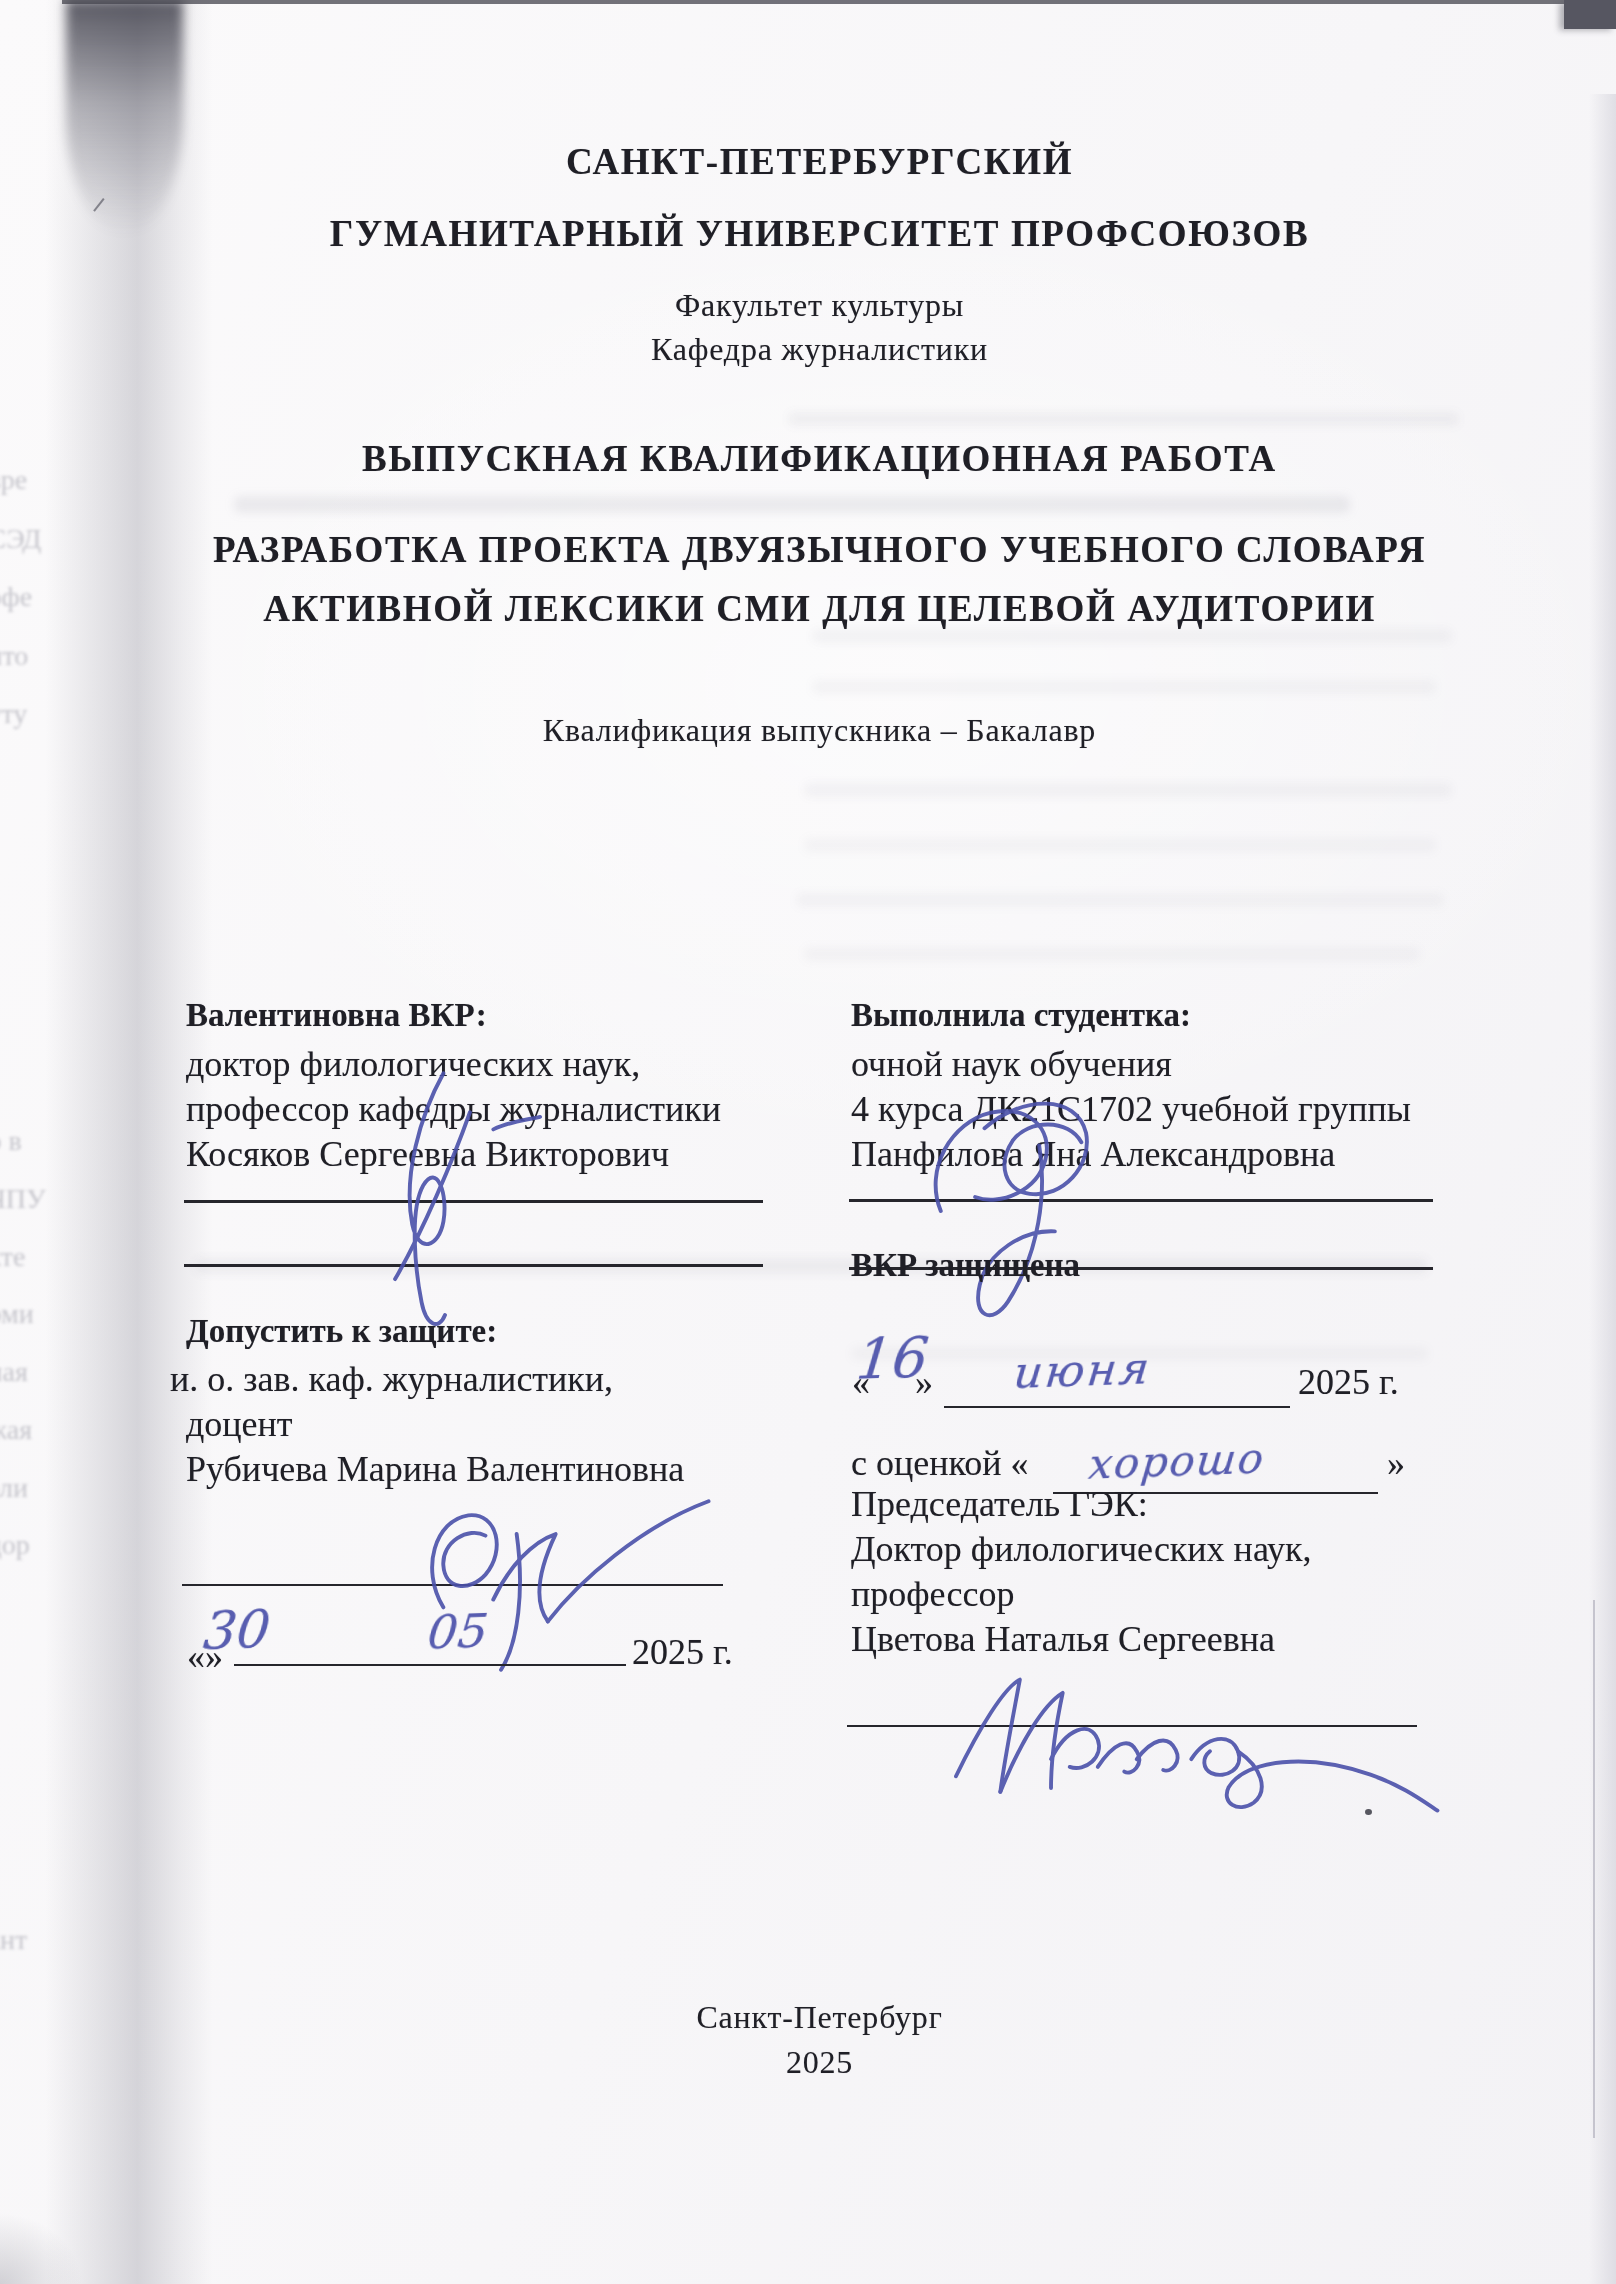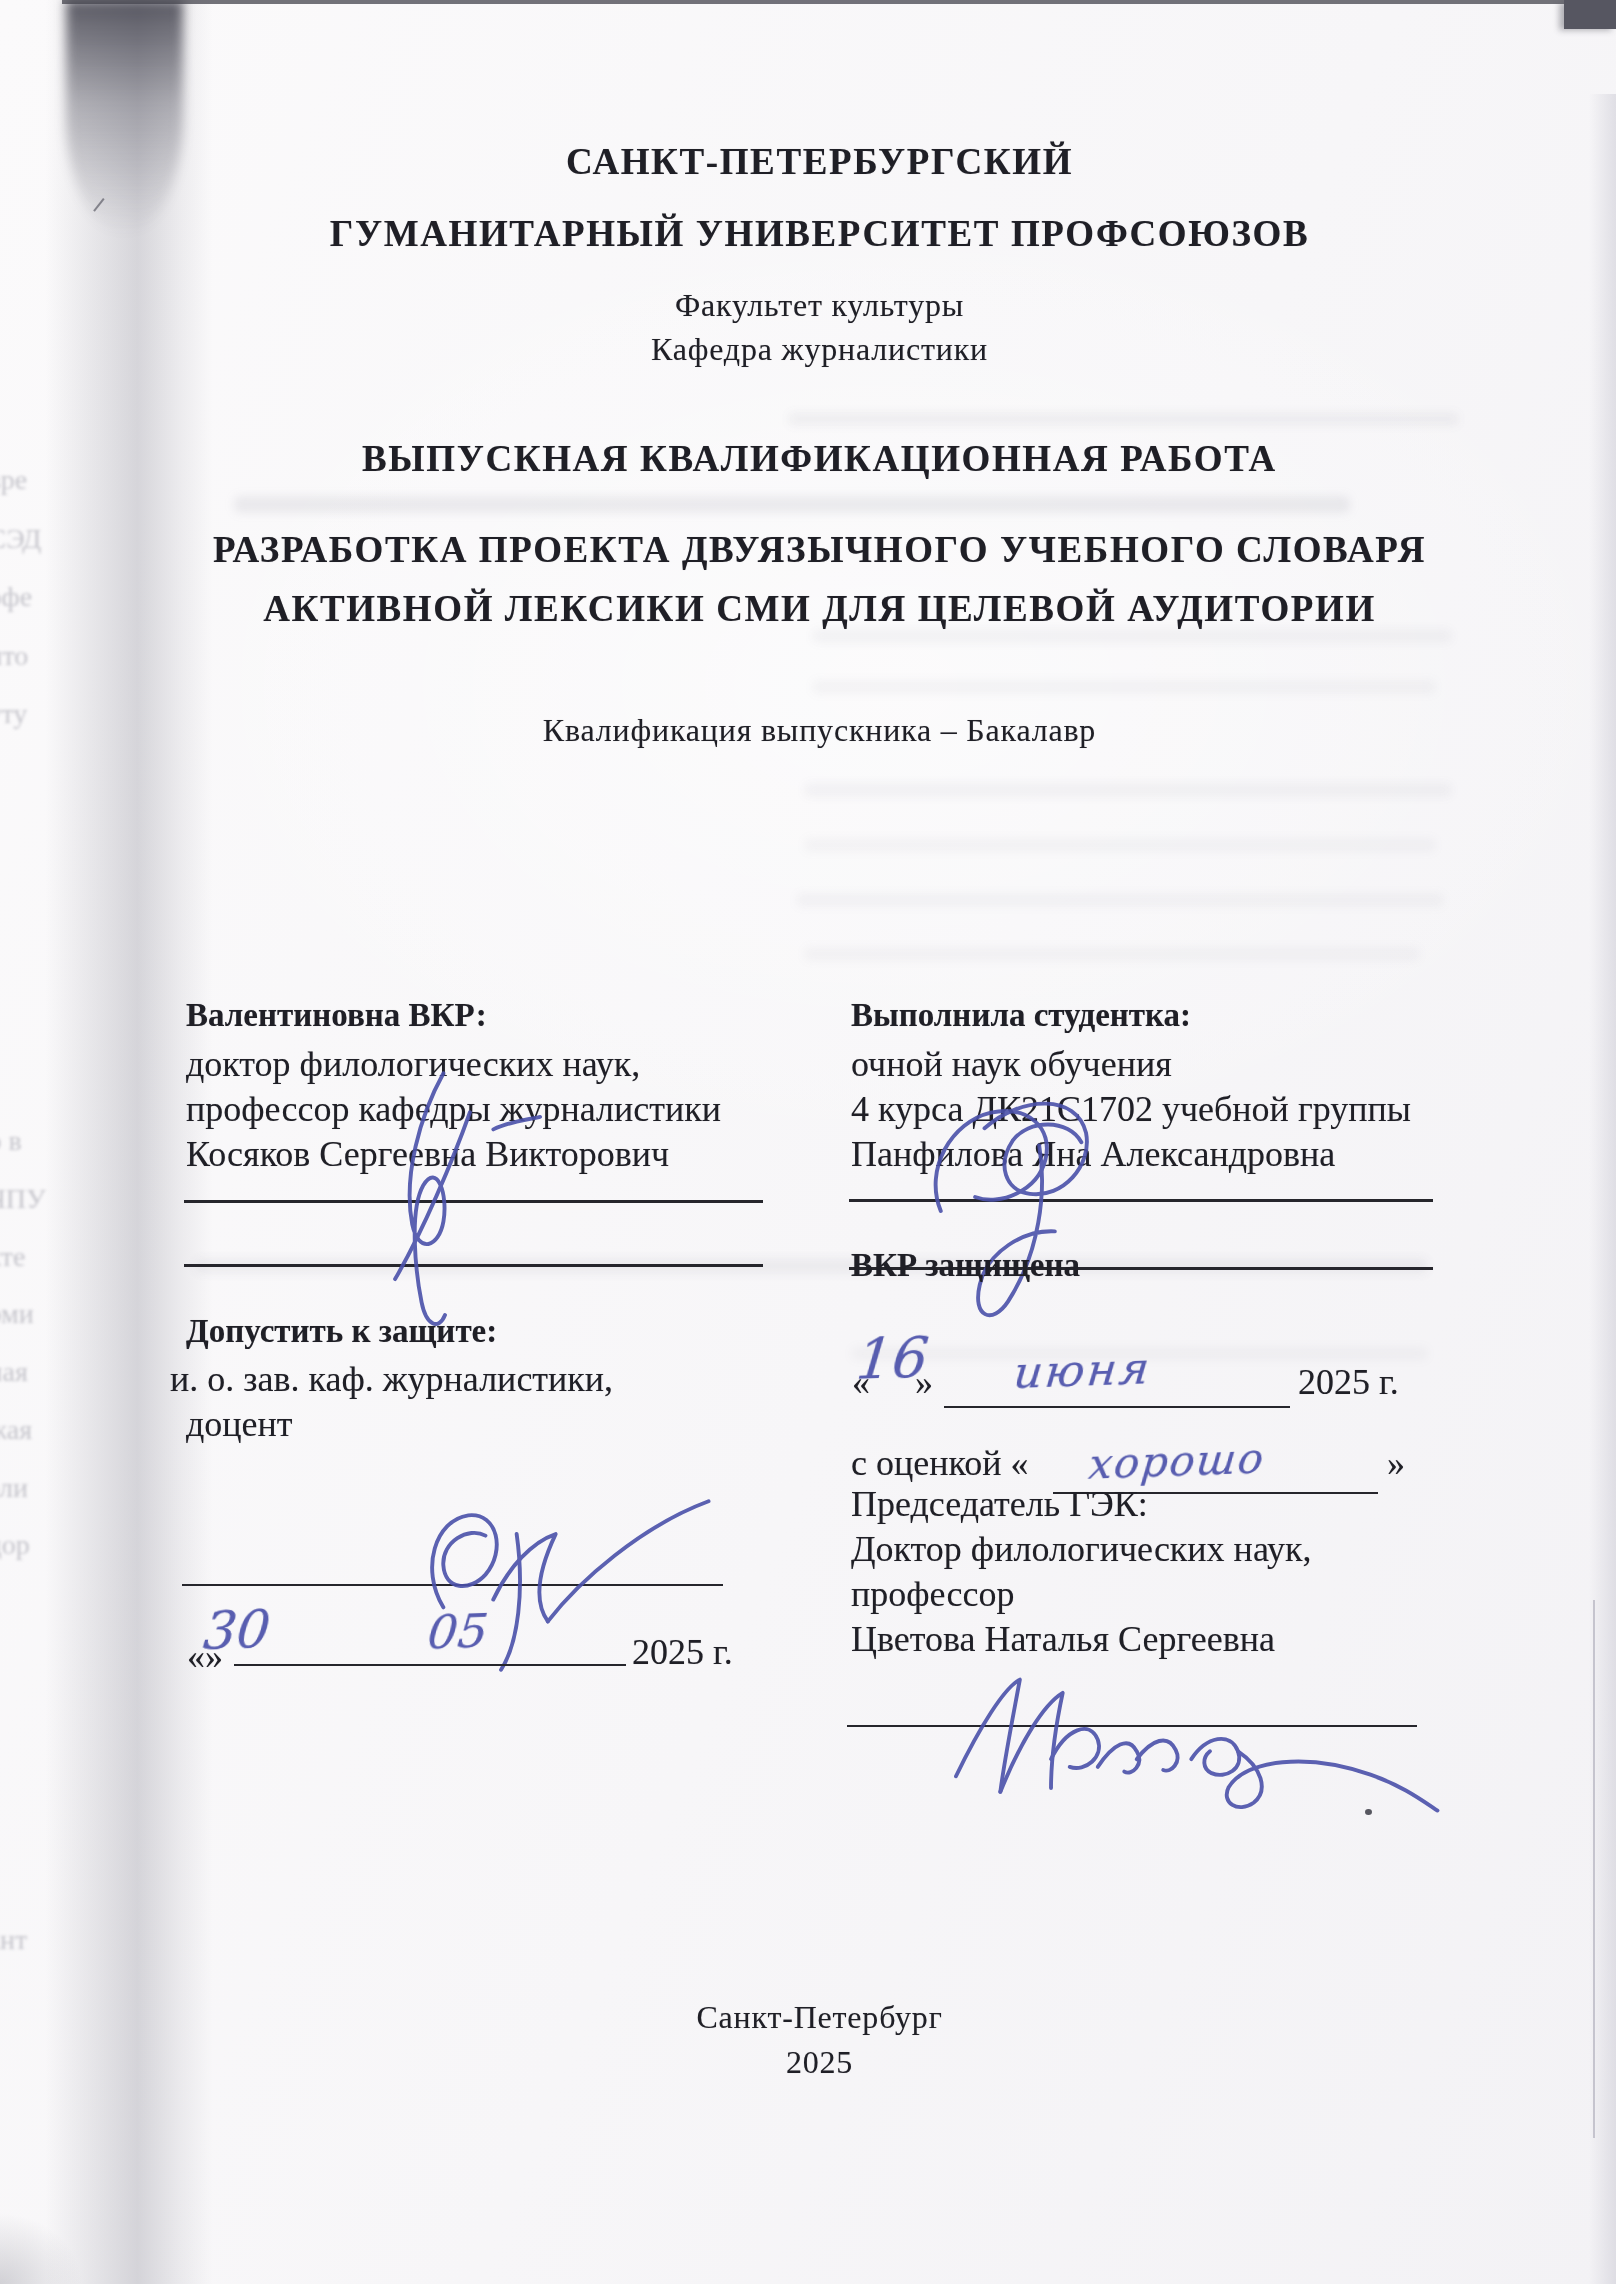--- a/index.html
+++ b/index.html
@@ -131,20 +131,21 @@
   <div class="line" style="left:849px;top:1267px;width:584px"></div>
   <svg class="sig" style="left:886px;top:1047px" width="297" height="289" viewBox="0 0 380 370">
     <path d="M70,210 C48,156 84,96 134,84 C182,74 214,104 204,144 C194,184 146,204 114,192"></path>
     <path d="M126,104 C174,62 244,60 256,110 C264,152 226,194 184,188 C152,184 142,150 162,120 C182,92 234,92 250,122"></path>
     <path d="M196,126 C206,186 196,264 156,326 C136,356 110,346 120,304 C130,262 176,234 216,236"></path>
   </svg>
 
   <div class="t hdr42" style="left:186px;top:1313px">Допустить к защите:</div>
   <div class="t body41" style="left:170px;top:1358px">и. о. зав.  каф. журналистики,</div>
   <div class="t body41" style="left:186px;top:1403px">доцент</div>
+  <div class="t body41" style="left:186px;top:1448px">Рубичева Марина Валентиновна</div>
   <div class="line thin" style="left:182px;top:1584px;width:541px"></div>
   <svg class="sig" style="left:351px;top:1442px" width="375" height="234" viewBox="0 0 480 300">
     <path d="M118,212 C88,162 108,100 150,94 C188,90 198,140 172,170 C152,192 120,190 118,158 C116,128 150,108 172,120"></path>
     <path d="M182,202 C202,160 232,128 262,118 C242,160 232,202 252,230"></path>
     <path d="M252,230 C292,178 372,108 458,76"></path>
     <path d="M212,118 C222,190 214,258 192,292"></path>
   </svg>
   <div class="t body41" style="left:187px;top:1635px">«»</div>
   <div class="hw" style="left:204px;top:1600px;font-size:52px">30</div>
   <div class="line thin" style="left:234px;top:1664px;width:392px"></div>

